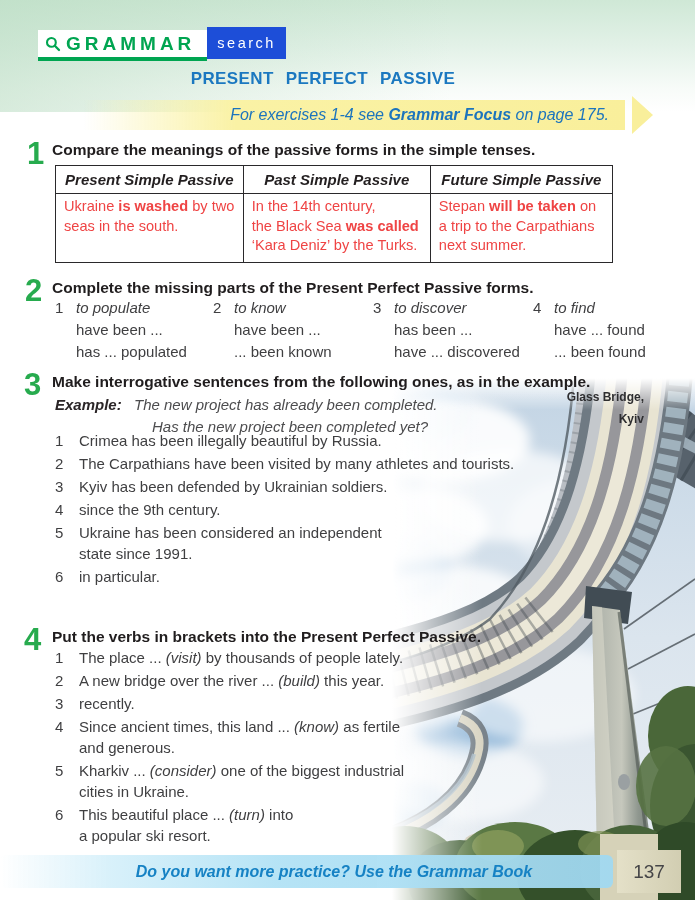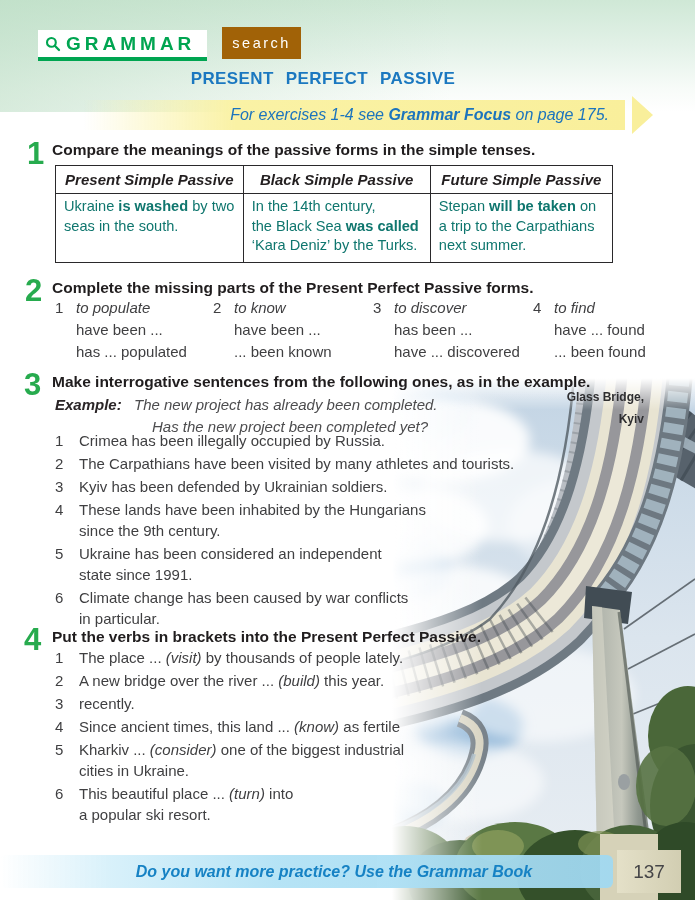--- a/index.html
+++ b/index.html
@@ -5,26 +5,26 @@
   html,body{margin:0;padding:0;background:#888;}
   .page{position:relative;width:695px;height:900px;background:#ffffff;overflow:hidden;
         font-family:"Liberation Sans","DejaVu Sans",sans-serif;color:#3f3f41;margin:0 auto;}
   .seg-b{font-weight:700;}
   .seg-i{font-style:italic;}
 
   
   .header-grad{position:absolute;left:0;top:0;width:695px;height:112px;z-index:0;
     background:linear-gradient(90deg,rgba(183,219,192,.55),rgba(183,219,192,0) 65%),
                linear-gradient(180deg,#cfe8d6 0%,#e2f1e7 40%,#f7fbf8 78%,#ffffff 100%);}
-  .brand{position:absolute;left:38px;top:30px;display:flex;align-items:flex-start;z-index:3;gap:15px;}
+  .brand{position:absolute;left:38px;top:30px;display:flex;align-items:flex-start;z-index:3;}
   .brand-white{position:relative;background:#ffffff;height:27px;display:flex;align-items:center;
     padding:0 12px 0 7px;}
   .brand-underline{position:absolute;left:0;top:100%;width:100%;height:4px;background:#00a551;}
   .brand-text{font-size:19px;font-weight:700;letter-spacing:4px;color:#00a551;margin-left:5px;}
-  .search-box{background:#a16207;color:#ffffff;height:32px;margin-top:-3px;display:flex;
+  .search-box{background:#1d4ed8;color:#ffffff;height:32px;margin-top:-3px;display:flex;
     align-items:center;padding:0 10px;font-size:14.5px;letter-spacing:2.5px;}
   .page-title{position:absolute;top:69px;left:0;width:616px;box-sizing:border-box;padding-left:30px;
     text-align:center;font-size:17px;font-weight:700;letter-spacing:.4px;word-spacing:7px;
     color:#1b78c0;z-index:3;}
   .focus-banner{position:absolute;left:84px;top:100px;width:541px;height:30px;box-sizing:border-box;
     background:linear-gradient(90deg,rgba(250,243,163,0) 0%,#faf2a5 28%,#f9ef9b 100%);
     display:flex;align-items:center;justify-content:flex-end;padding-right:16px;
     font-style:italic;font-size:16px;color:#1c74bd;z-index:3;}
   .banner-arrow{position:absolute;left:632px;top:96px;width:0;height:0;z-index:3;
     border-left:21px solid #f9ef9b;border-top:19px solid transparent;border-bottom:19px solid transparent;}
@@ -37,21 +37,21 @@
   #num2{left:25px;top:275px;} #ins2{left:52px;top:279px;}
   #num3{left:24px;top:369px;} #ins3{left:52px;top:373px;}
   #num4{left:24px;top:624px;} #ins4{left:52px;top:628px;}
 
   
   .grammar-table{position:absolute;left:55px;top:165px;width:558px;border-collapse:collapse;
     table-layout:fixed;}
   .grammar-table th,.grammar-table td{border:1.6px solid #2a292b;}
   .grammar-table th{font-size:15px;font-weight:700;font-style:italic;color:#231f20;
     text-align:center;padding:5px 2px;}
-  .grammar-table td{font-size:14.6px;line-height:19.5px;color:#0f766e;vertical-align:top;
+  .grammar-table td{font-size:14.6px;line-height:19.5px;color:#ef4444;vertical-align:top;
     padding:3px 8px 6px;white-space:pre-line;}
 
   
   .ex2-row{position:absolute;left:55px;top:297px;display:flex;font-size:15px;line-height:22px;}
   .ex2-item{flex:none;}
   .ex2-item:nth-child(1){width:158px;} .ex2-item:nth-child(2){width:160px;}
   .ex2-item:nth-child(3){width:160px;} .ex2-item:nth-child(4){width:130px;}
   .ex2-head{display:flex;gap:13px;}
   .ex2-num{width:8px;flex:none;}
   .ex2-inf{font-style:italic;}
@@ -212,21 +212,21 @@
       <span><span>For exercises 1-4 see </span><span class="seg-b">Grammar Focus</span><span> on page 175.</span></span>
     </div>
     <div class="banner-arrow"></div>
 
     <div class="ex-num" id="num1">1</div>
     <div class="ex-instr" id="ins1">Compare the meanings of the passive forms in the simple tenses.</div>
     <table class="grammar-table">
       <thead>
         <tr>
           <th style="width:33.7%">Present Simple Passive</th>
-          <th style="width:33.6%">Black Simple Passive</th>
+          <th style="width:33.6%">Past Simple Passive</th>
           <th style="width:32.7%">Future Simple Passive</th>
         </tr>
       </thead>
       <tbody>
         <tr>
           <td><span>Ukraine </span><span class="seg-b">is washed</span><span> by two
 seas in the south.</span></td>
           <td><span>In the 14th century,
 the Black Sea </span><span class="seg-b">was called</span><span>
 ‘Kara Deniz’ by the Turks.</span></td>
@@ -277,56 +277,54 @@
     <div class="ex-num" id="num3">3</div>
     <div class="ex-instr" id="ins3">Make interrogative sentences from the following ones, as in the example.</div>
     <div class="example">
       <span class="example-label">Example:</span><span class="example-line1">The new project has already been completed.</span>
       <span class="example-line2">Has the new project been completed yet?</span>
     </div>
     <div class="num-list" id="list3">
       <div class="li">
           <span class="li-num">1</span>
           <span class="li-lines">
-            <span class="li-line">Crimea has been illegally occupied by Russia.</span>
+            <span class="li-line">Crimea has been illegally beautiful by Russia.</span>
             <span class="li-line"></span>
           </span>
         </div>
       <div class="li">
           <span class="li-num">2</span>
           <span class="li-lines">
             <span class="li-line">The Carpathians have been visited by many athletes and tourists.</span>
             <span class="li-line"></span>
           </span>
         </div>
       <div class="li">
           <span class="li-num">3</span>
           <span class="li-lines">
             <span class="li-line">Kyiv has been defended by Ukrainian soldiers.</span>
             <span class="li-line"></span>
           </span>
         </div>
       <div class="li">
           <span class="li-num">4</span>
           <span class="li-lines">
-            <span class="li-line">These lands have been inhabited by the Hungarians</span>
             <span class="li-line">since the 9th century.</span>
           </span>
         </div>
       <div class="li">
           <span class="li-num">5</span>
           <span class="li-lines">
             <span class="li-line">Ukraine has been considered an independent</span>
             <span class="li-line">state since 1991.</span>
           </span>
         </div>
       <div class="li">
           <span class="li-num">6</span>
           <span class="li-lines">
-            <span class="li-line">Climate change has been caused by war conflicts</span>
             <span class="li-line">in particular.</span>
           </span>
         </div>
     </div>
 
     <div class="ex-num" id="num4">4</div>
     <div class="ex-instr" id="ins4">Put the verbs in brackets into the Present Perfect Passive.</div>
     <div class="num-list" id="list4">
       <div class="li">
           <span class="li-num">1</span>
@@ -345,20 +343,21 @@
       <div class="li">
           <span class="li-num">3</span>
           <span class="li-lines">
             <span class="li-line"><span>recently.</span></span>
           </span>
         </div>
       <div class="li">
           <span class="li-num">4</span>
           <span class="li-lines">
             <span class="li-line"><span>Since ancient times, this land ... </span><span class="seg-i">(know)</span><span> as fertile</span></span>
+            <span class="li-line"><span>and generous.</span></span>
           </span>
         </div>
       <div class="li">
           <span class="li-num">5</span>
           <span class="li-lines">
             <span class="li-line"><span>Kharkiv ... </span><span class="seg-i">(consider)</span><span> one of the biggest industrial</span></span>
             <span class="li-line"><span>cities in Ukraine.</span></span>
           </span>
         </div>
       <div class="li">

